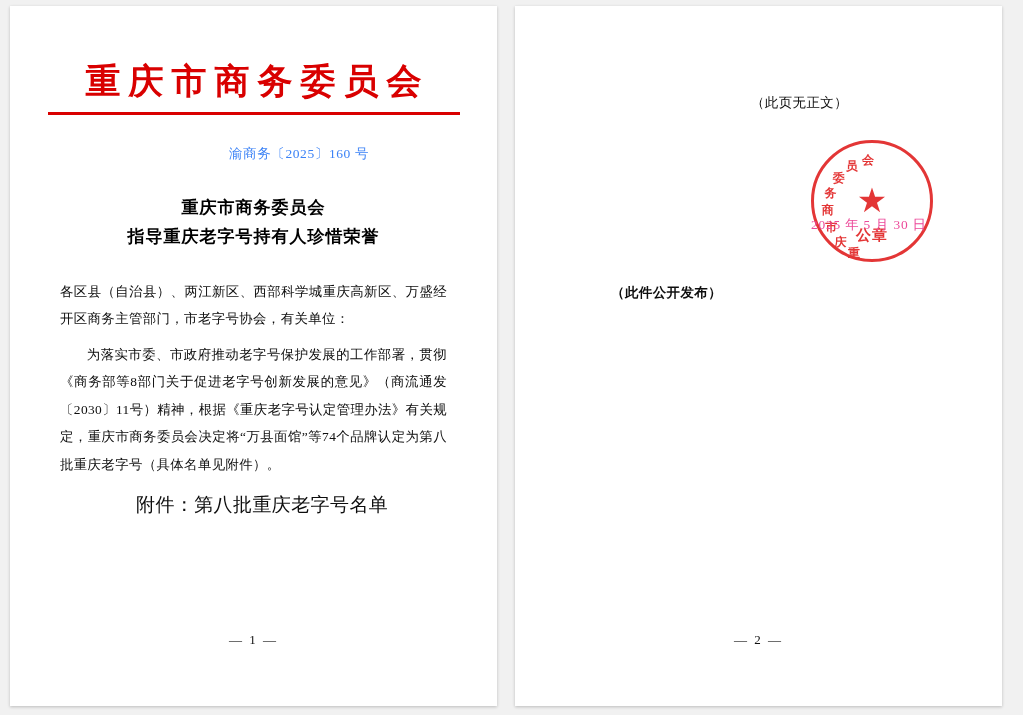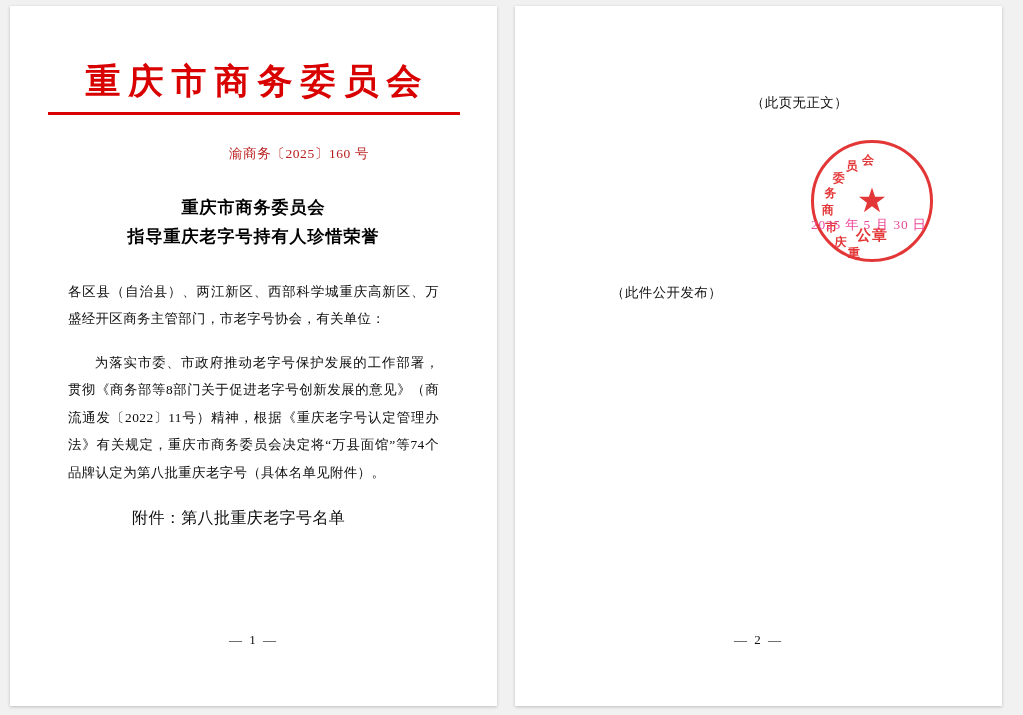--- a/index.html
+++ b/index.html
@@ -46,21 +46,21 @@
   .mast-rule {
     width: 412px;
     height: 3px;
     background: #d90000;
     margin: 11px auto 0 auto;
   }
   .doc-number {
     margin-top: 30px;
     text-align: center;
     font-size: 13.5px;
-    color: #b91c1c;
+    color: #3b82f6;
     letter-spacing: 0.6px;
     padding-left: 91px;
   }
   .doc-title {
     margin-top: 30px;
     text-align: center;
     font-weight: bold;
     font-size: 17px;
     color: #000;
     line-height: 1.75;
@@ -68,27 +68,27 @@
   }
   .body-text {
     margin: 26px 42px 0 42px;
     font-size: 13.4px;
     color: #0d0d0d;
     line-height: 2.05;
     text-align: justify;
     letter-spacing: 0.4px;
   }
   .body-text p {
-    margin: 16px;
+    margin: 8px;
   }
   .indent { text-indent: 2em; }
   .attach {
     margin: 42px 0 0 0;
     text-indent: 4em;
-    font-size: 16px;
+    font-size: 19px;
     letter-spacing: 0.4px;
     color: #0d0d0d;
   }
   .page-num {
     position: absolute;
     bottom: 58px;
     left: 0;
     right: 0;
     text-align: center;
     font-size: 13px;
@@ -166,20 +166,21 @@
     font-size: 13.4px;
     color: #ec4899;
     letter-spacing: 0.8px;
     white-space: nowrap;
   }
   .p2-public {
     margin: 44px 0 0 96px;
     font-size: 13.4px;
     color: #0d0d0d;
     letter-spacing: 0.5px;
+    font-weight: bold;
   }
 </style>
 </head>
 <body>
 
 <div class="viewer">
 
   <div class="page">
 
     <div class="masthead">重庆市商务委员会</div>
@@ -187,21 +188,21 @@
 
     <div class="doc-number">渝商务〔2025〕160 号</div>
 
     <div class="doc-title">
       <div>重庆市商务委员会</div>
       <div>指导重庆老字号持有人珍惜荣誉</div>
     </div>
 
     <div class="body-text">
       <p>各区县（自治县）、两江新区、西部科学城重庆高新区、万盛经开区商务主管部门，市老字号协会，有关单位：</p>
-      <p class="indent">为落实市委、市政府推动老字号保护发展的工作部署，贯彻《商务部等8部门关于促进老字号创新发展的意见》（商流通发〔2022〕11号）精神，根据《重庆老字号认定管理办法》有关规定，重庆市商务委员会决定将“万县面馆”等74个品牌认定为第八批重庆老字号（具体名单见附件）。</p>
+      <p class="indent">为落实市委、市政府推动老字号保护发展的工作部署，贯彻《商务部等8部门关于促进老字号创新发展的意见》（商流通发〔2030〕11号）精神，根据《重庆老字号认定管理办法》有关规定，重庆市商务委员会决定将“万县面馆”等74个品牌认定为第八批重庆老字号（具体名单见附件）。</p>
       <p class="attach">附件：第八批重庆老字号名单</p>
     </div>
 
     <div class="page-num">— 1 —</div>
   </div>
 
   <div class="page">
 
     <div class="p2-note">（此页无正文）</div>
 

